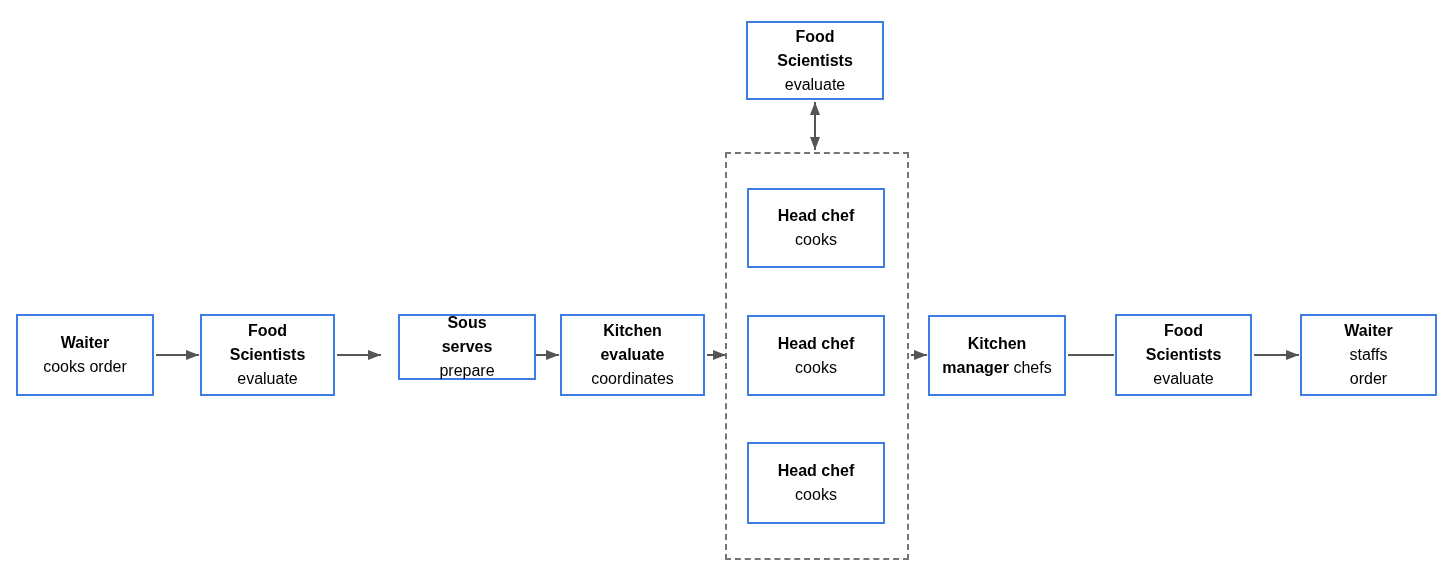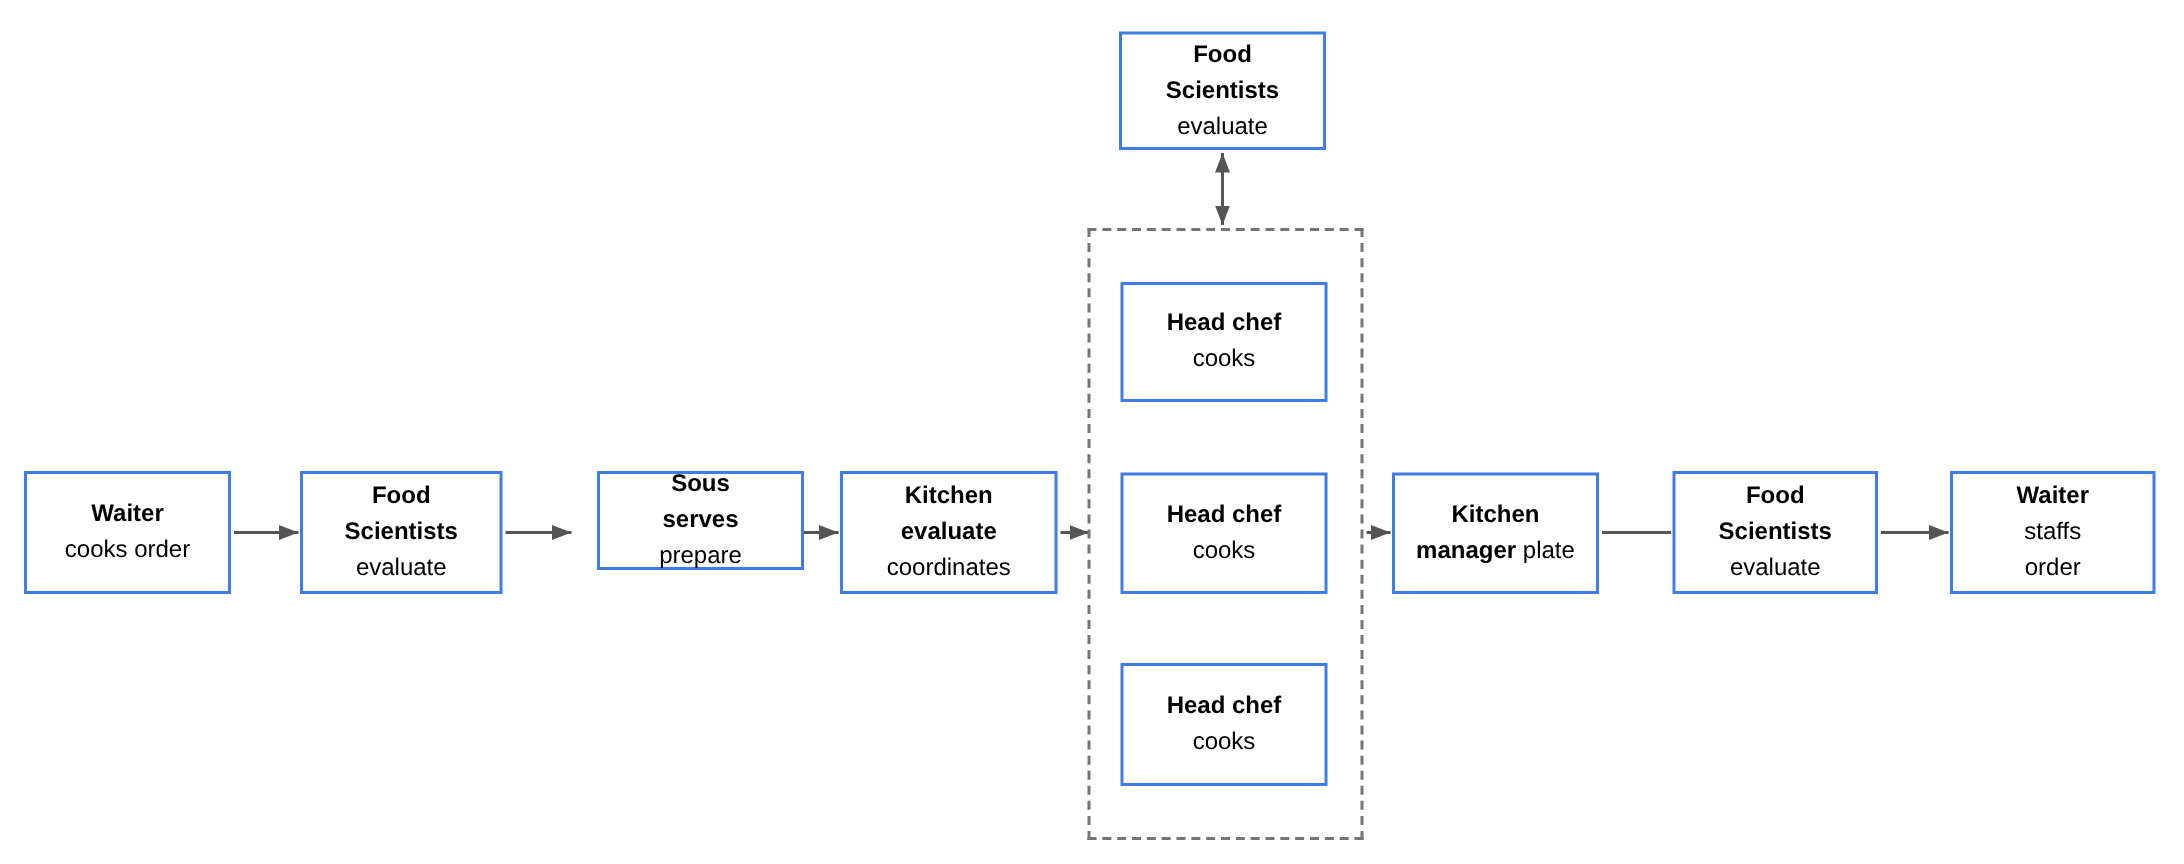--- a/index.html
+++ b/index.html
@@ -105,21 +105,21 @@
     <div class="node" style="left: 747px; top: 315px; width: 138px; height: 81px; border-color: rgb(61, 125, 228); background: rgb(255, 255, 255); color: rgb(0, 0, 0);">
       <div class="label-line"><span class="seg-bold">Head chef</span></div>
       <div class="label-line"><span class="seg-regular">cooks</span></div>
     </div>
     <div class="node" style="left: 747px; top: 442px; width: 138px; height: 82px; border-color: rgb(61, 125, 228); background: rgb(255, 255, 255); color: rgb(0, 0, 0);">
       <div class="label-line"><span class="seg-bold">Head chef</span></div>
       <div class="label-line"><span class="seg-regular">cooks</span></div>
     </div>
     <div class="node" style="left: 928px; top: 315px; width: 138px; height: 81px; border-color: rgb(61, 125, 228); background: rgb(255, 255, 255); color: rgb(0, 0, 0);">
       <div class="label-line"><span class="seg-bold">Kitchen</span></div>
-      <div class="label-line"><span class="seg-bold">manager</span><span class="seg-regular"> plate</span></div>
+      <div class="label-line"><span class="seg-bold">manager</span><span class="seg-regular"> chefs</span></div>
     </div>
     <div class="node" style="left: 1115px; top: 314px; width: 137px; height: 82px; border-color: rgb(61, 125, 228); background: rgb(255, 255, 255); color: rgb(0, 0, 0);">
       <div class="label-line"><span class="seg-bold">Food</span></div>
       <div class="label-line"><span class="seg-bold">Scientists</span></div>
       <div class="label-line"><span class="seg-regular">evaluate</span></div>
     </div>
     <div class="node" style="left: 1300px; top: 314px; width: 137px; height: 82px; border-color: rgb(61, 125, 228); background: rgb(255, 255, 255); color: rgb(0, 0, 0);">
       <div class="label-line"><span class="seg-bold">Waiter</span></div>
       <div class="label-line"><span class="seg-regular">staffs</span></div>
       <div class="label-line"><span class="seg-regular">order</span></div>

